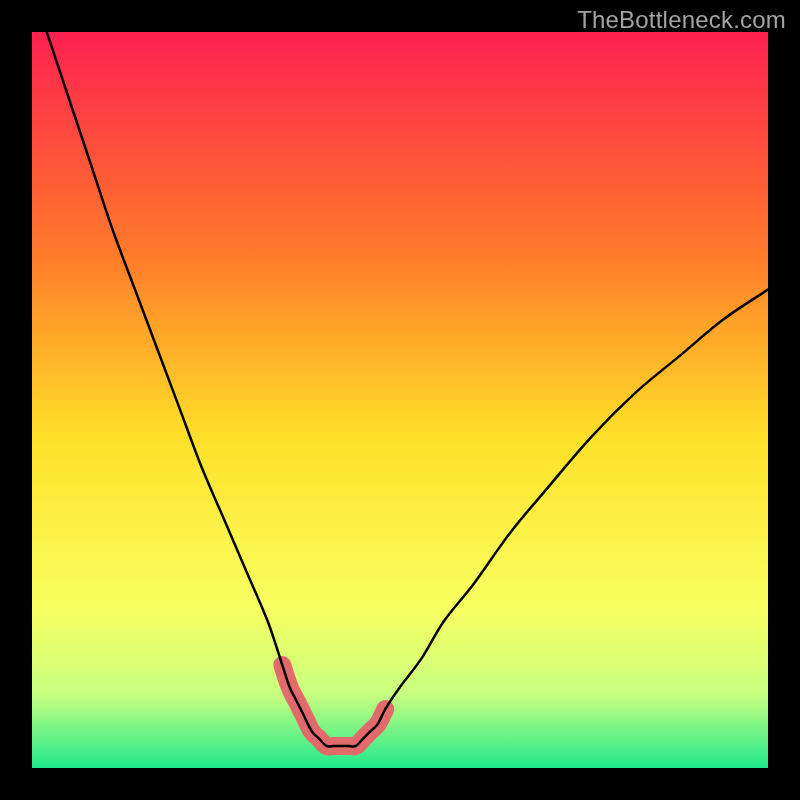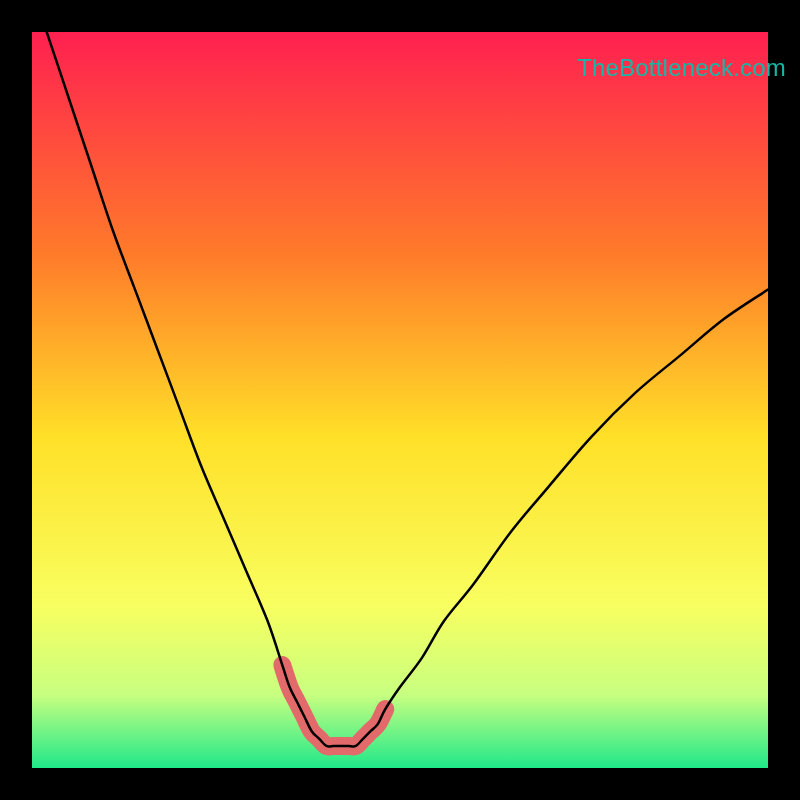--- a/index.html
+++ b/index.html
@@ -14,26 +14,25 @@
   .frame {
     position: relative;
     width: 800px;
     height: 800px;
     background: #000;
   }
   .watermark {
     position: absolute;
     top: 6px;
     right: 14px;
-    color: #14b8a6;
+    color: #a3a3a3;
     font-size: 24px;
     font-weight: 500;
     letter-spacing: 0.2px;
     z-index: 10;
-    margin-top: 48px;
   }
   .plot {
     position: absolute;
     left: 32px;
     top: 32px;
     width: 736px;
     height: 736px;
   }
   .plot svg {
     display: block;

